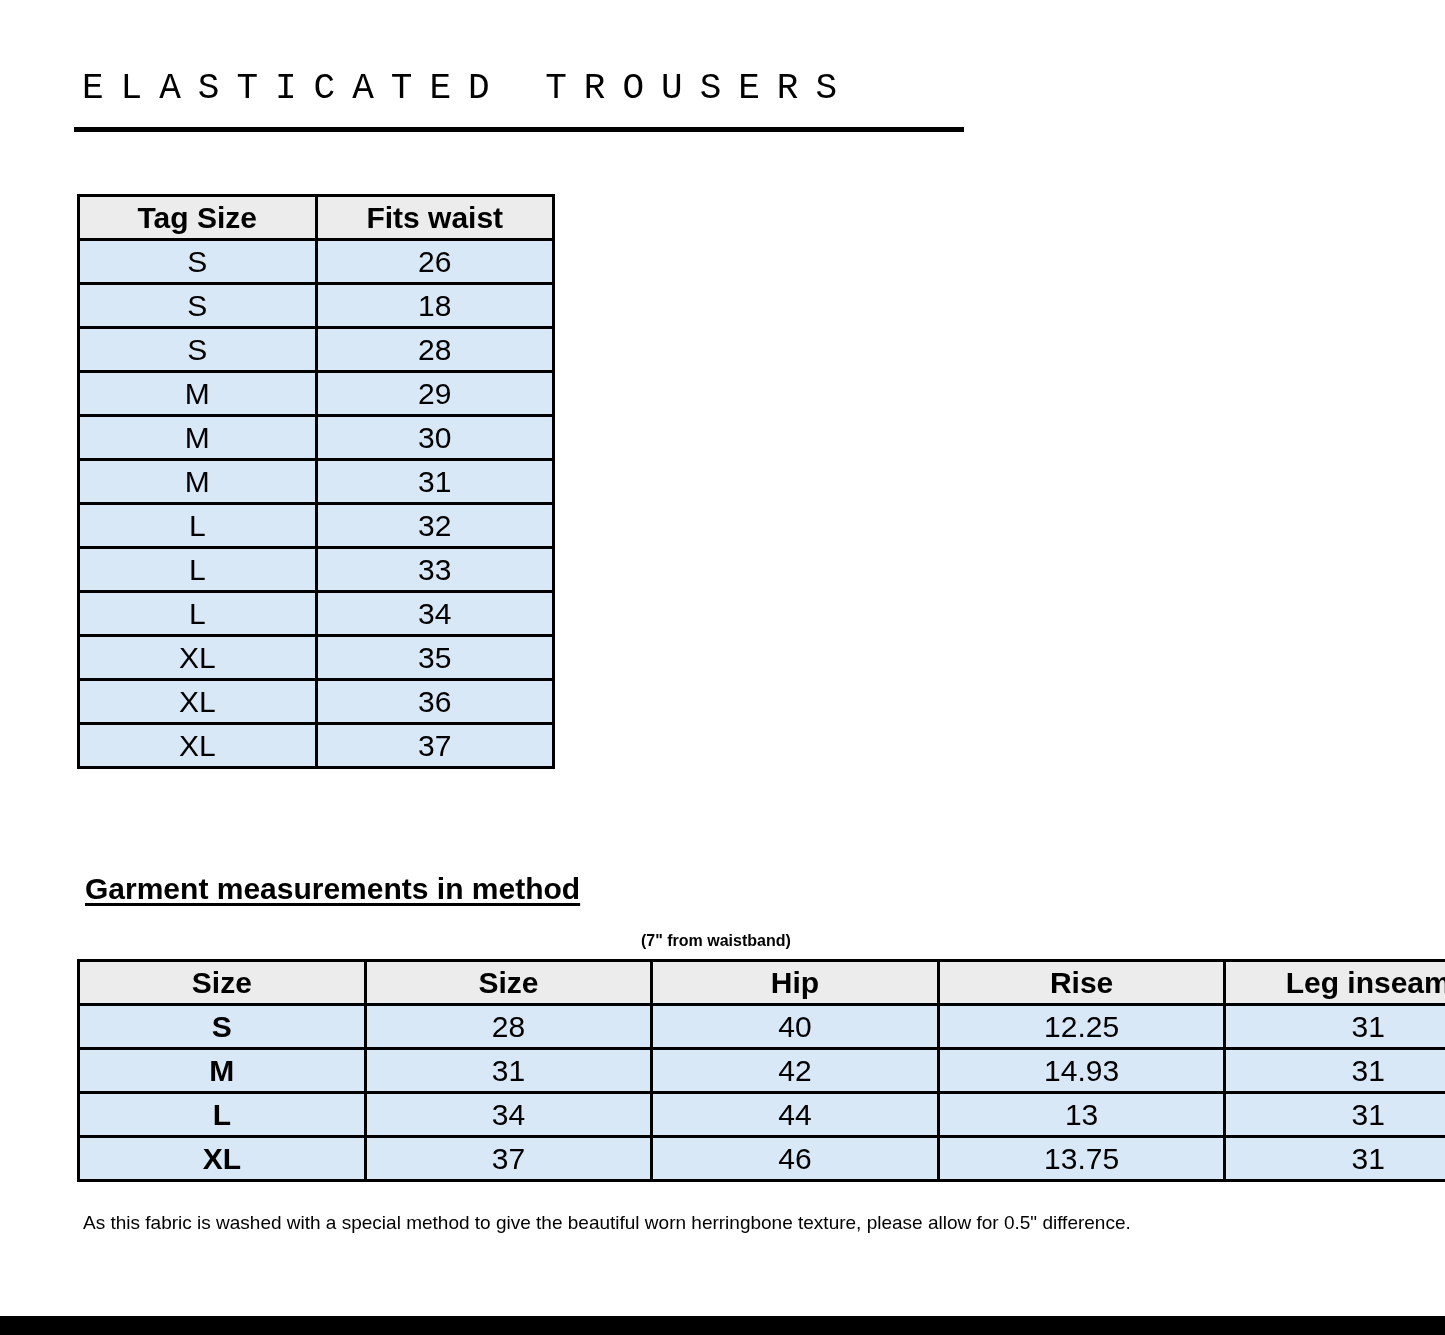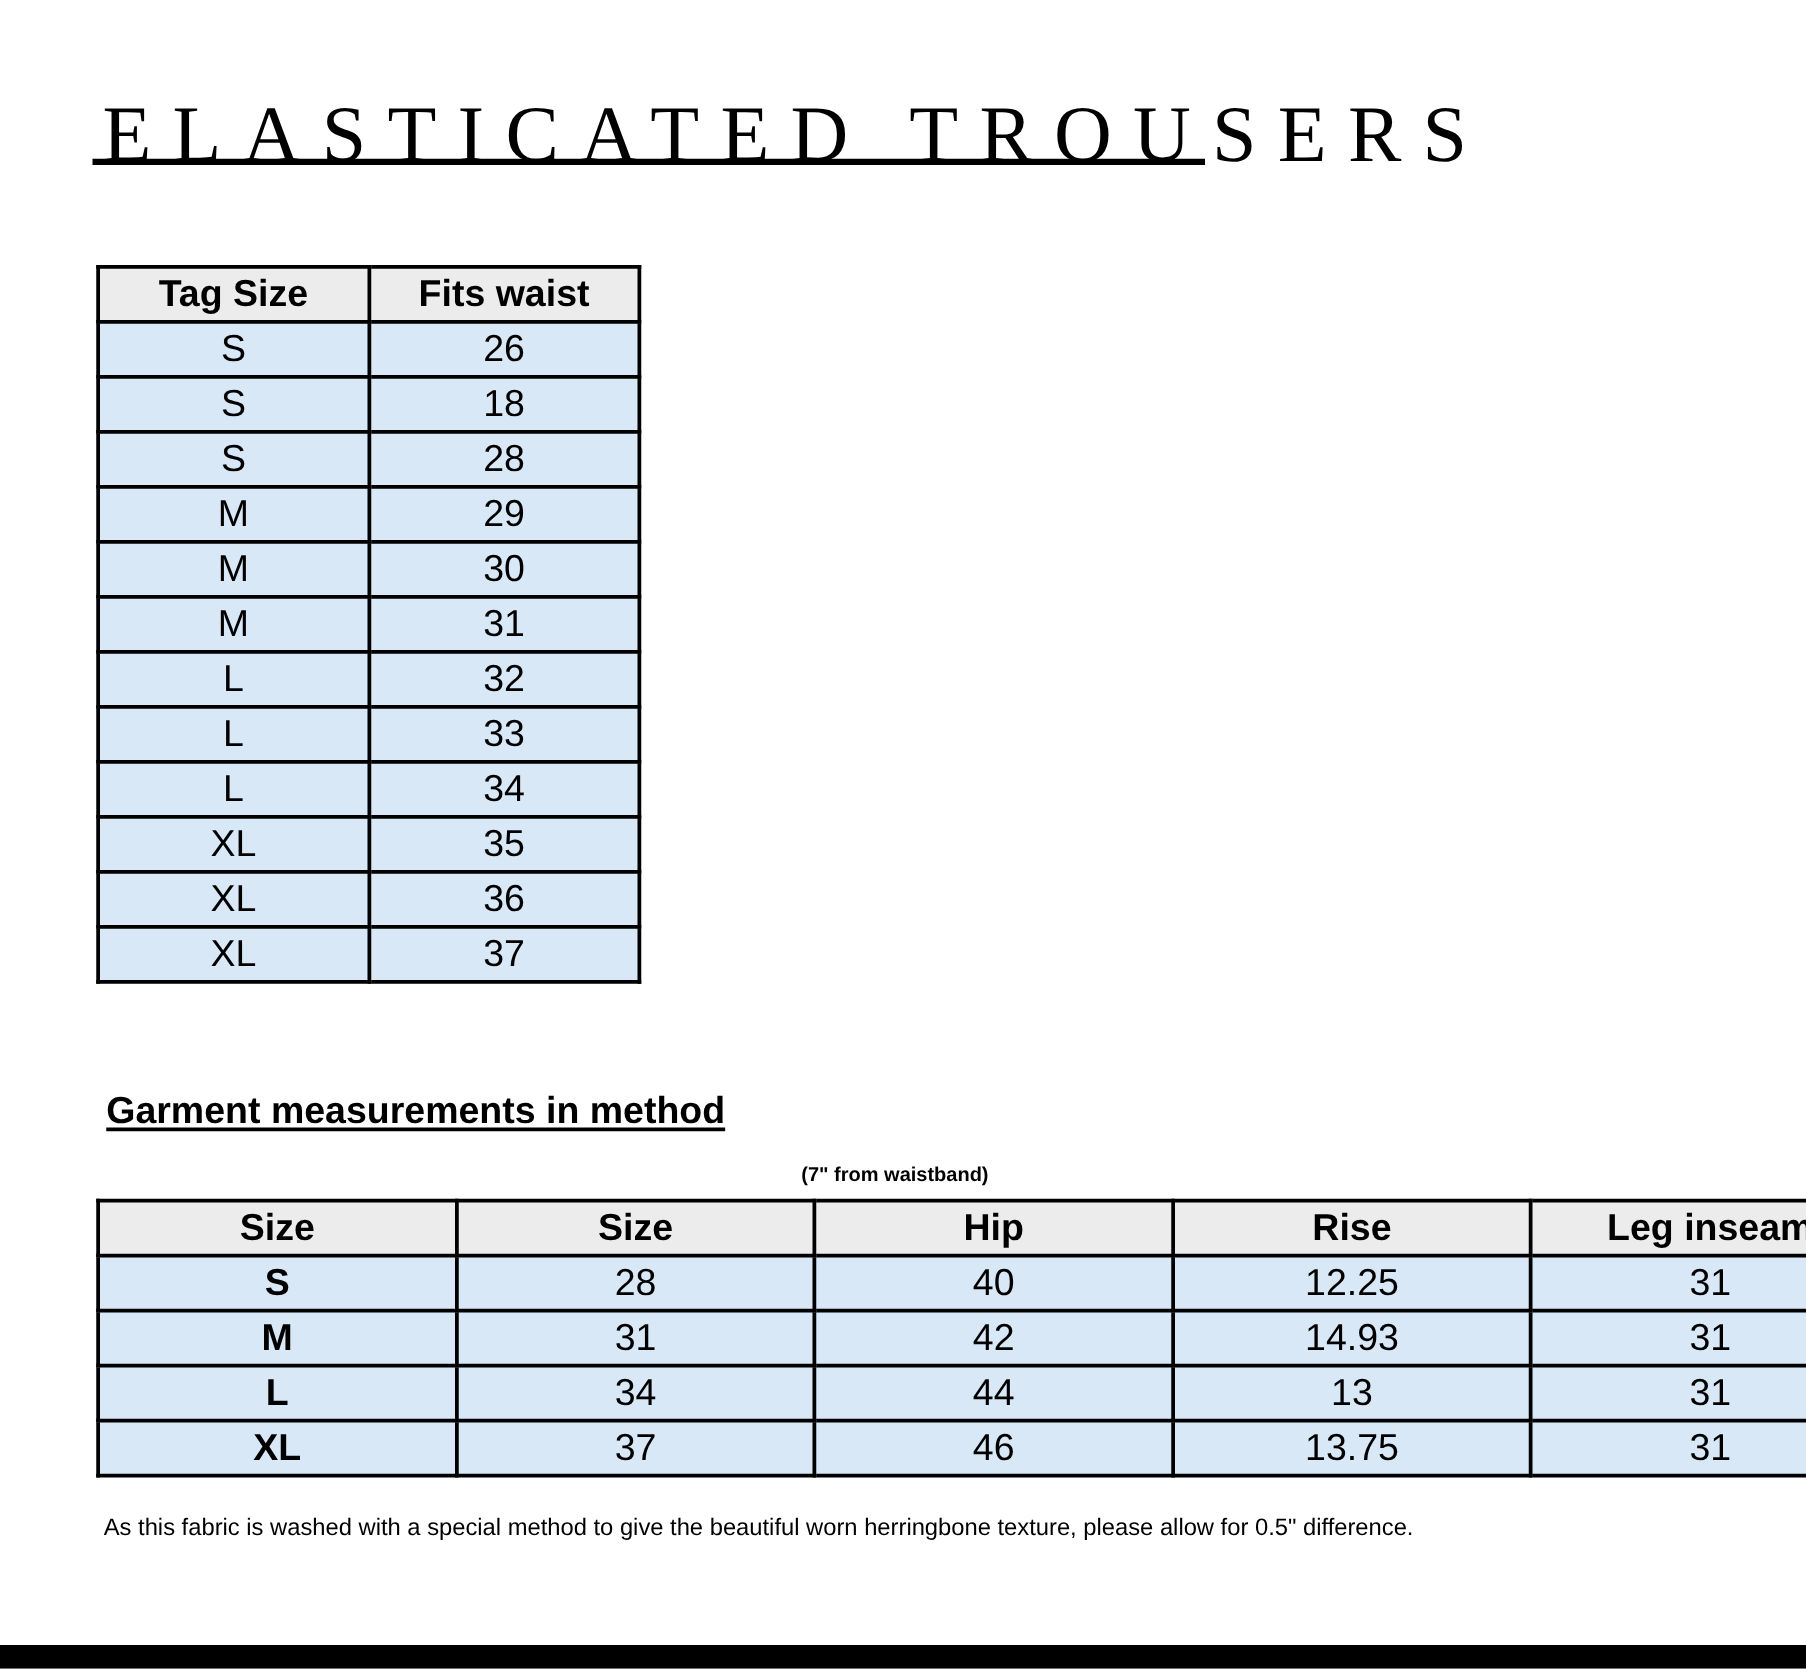--- a/index.html
+++ b/index.html
@@ -2,40 +2,40 @@
 <html><head>
 <meta charset="utf-8">
 <style>
   html, body { margin: 0; padding: 0; }
   body {
     width: 1445px; height: 1335px; position: relative; overflow: hidden;
     background: #ffffff; color: #000000;
     font-family: "Liberation Sans", sans-serif;
   }
   .title {
-    position: absolute; left: 82px; top: 76px;
-    font-family: Liberation Serif, serif;
-    font-size: 64px; letter-spacing: 17px; line-height: 64px;
+    position: absolute; left: 82px; top: 57px;
+    font-family: Liberation Mono, monospace;
+    font-size: 36px; letter-spacing: 17px; line-height: 64px;
     font-weight: normal; margin: 0;
   }
   .title-rule {
     position: absolute; left: 74px; top: 127px; width: 890px; height: 5px; background: #000;
   }
   table.grid {
     position: absolute; border-collapse: collapse; table-layout: fixed;
     border: 3px solid #000;
   }
   table.grid th, table.grid td {
     border: 3px solid #000; text-align: center; padding: 0;
     height: 41px; font-size: 30px; line-height: 41px;
   }
   table.grid th { background: #ececec; font-weight: bold; }
   table.grid td { background: #d9e8f7; font-weight: normal; }
   table.grid td.bold { font-weight: bold; }
-  #fit-table { left: 77px; top: 212px; width: 436px; }
+  #fit-table { left: 77px; top: 194px; width: 478px; }
   #measure-table { left: 77px; top: 959px; width: 1436px; }
   .section-heading {
     position: absolute; left: 85px; top: 872px; margin: 0;
     font-size: 30px; font-weight: bold; text-decoration: underline;
     text-underline-offset: 4px;
   }
   .hip-note {
     position: absolute; left: 641px; top: 932px;
     font-size: 16px; font-weight: bold;
   }

